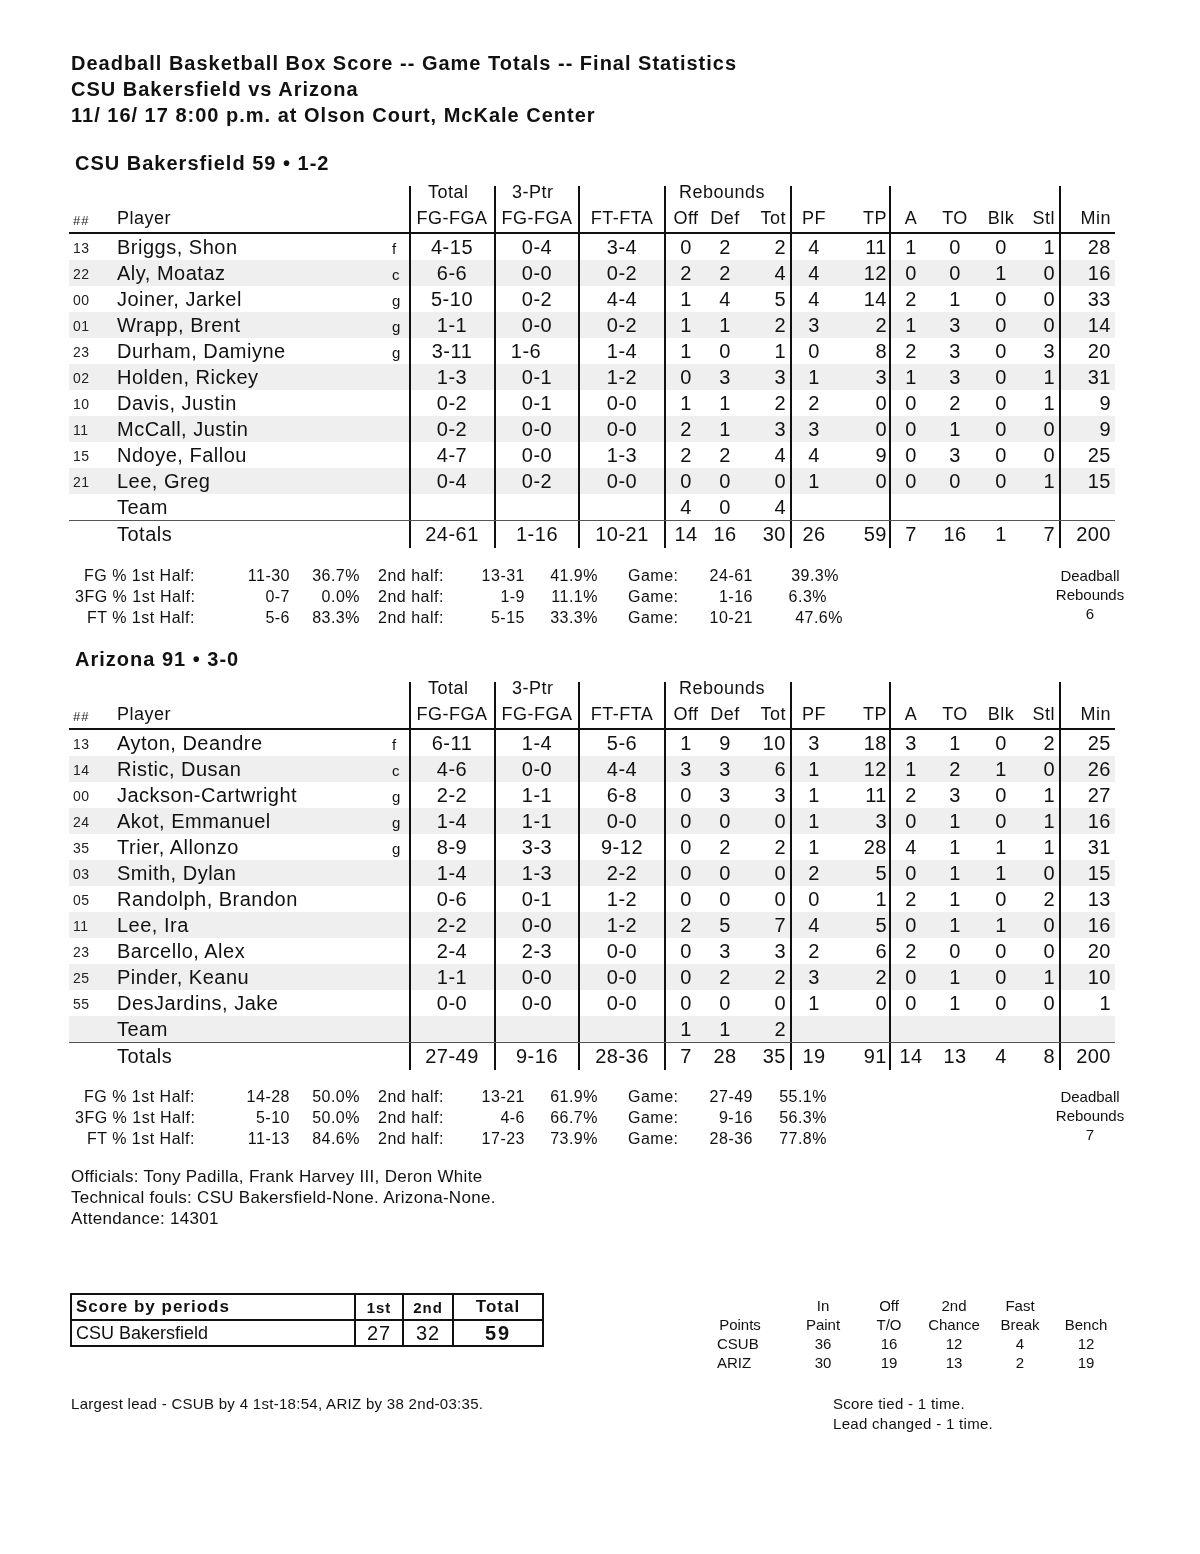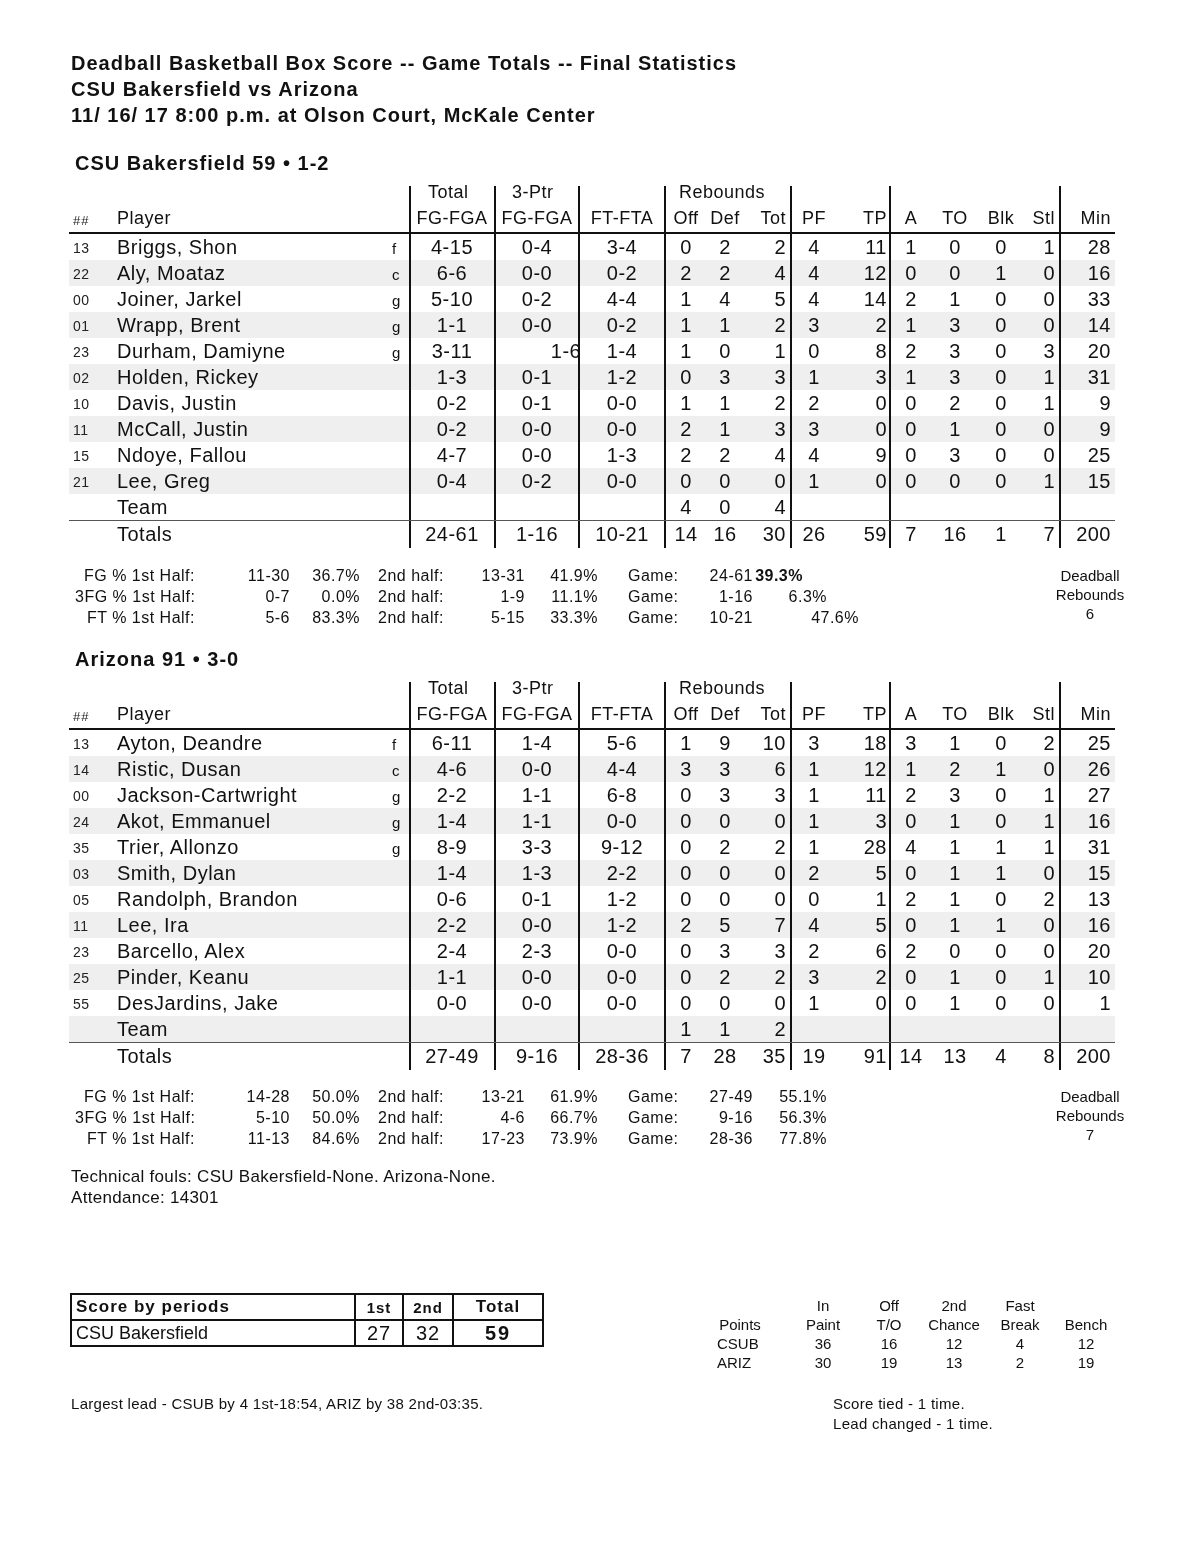--- a/index.html
+++ b/index.html
@@ -181,21 +181,21 @@
       <div class="vl" style="left: 595px;"></div>
       <div class="vl" style="left: 721px;"></div>
       <div class="vl" style="left: 820px;"></div>
       <div class="vl" style="left: 990px;"></div>
     </div>
     <div class="p-row">
       <span class="c num" style="left: 4px;">23</span>
       <span class="c" style="left: 48px;">Durham, Damiyne</span>
       <span class="c pos" style="left: 323px;">g</span>
       <span class="c ctr" style="left: 342px; width: 82px;">3-11</span>
-      <span class="c ctr" style="left: 427px; width: 60px; padding-left: 40px;">1-6</span>
+      <span class="c ctr" style="left: 427px; width: 60px;">1-6</span>
       <span class="c ctr" style="left: 511px; width: 84px;">1-4</span>
       <span class="c ctr" style="left: 599px; width: 36px;">1</span>
       <span class="c ctr" style="left: 636px; width: 40px;">0</span>
       <span class="c rgt" style="left: 676px; width: 41px;">1</span>
       <span class="c ctr" style="left: 722px; width: 46px;">0</span>
       <span class="c rgt" style="left: 770px; width: 48px;">8</span>
       <span class="c ctr" style="left: 826px; width: 32px;">2</span>
       <span class="c ctr" style="left: 866px; width: 40px;">3</span>
       <span class="c ctr" style="left: 910px; width: 44px;">0</span>
       <span class="c rgt" style="left: 950px; width: 36px;">3</span>
@@ -385,21 +385,21 @@
 <div class="abs shoot" id="shoot0" style="top:565px;">
     <div class="shoot-row">
       <span class="rgt" style="left: 0px; width: 120px;">FG % 1st Half:</span>
       <span class="rgt" style="left: 125px; width: 90px;">11-30</span>
       <span class="rgt" style="left: 215px; width: 70px;">36.7%</span>
       <span style="left: 303px; width: 80px;">2nd half:</span>
       <span class="rgt" style="left: 378px; width: 72px;">13-31</span>
       <span class="rgt" style="left: 455px; width: 68px;">41.9%</span>
       <span style="left: 553px; width: 60px;">Game:</span>
       <span class="rgt" style="left: 602px; width: 76px;">24-61</span>
-      <span class="rgt" style="left: 656px; width: 72px; font-weight: bold;">39.3%</span>
+      <span class="rgt" style="left: 692px; width: 72px;">39.3%</span>
     </div>
     <div class="shoot-row">
       <span class="rgt" style="left: 0px; width: 120px;">3FG % 1st Half:</span>
       <span class="rgt" style="left: 125px; width: 90px;">0-7</span>
       <span class="rgt" style="left: 215px; width: 70px;">0.0%</span>
       <span style="left: 303px; width: 80px;">2nd half:</span>
       <span class="rgt" style="left: 378px; width: 72px;">1-9</span>
       <span class="rgt" style="left: 455px; width: 68px;">11.1%</span>
       <span style="left: 553px; width: 60px;">Game:</span>
       <span class="rgt" style="left: 602px; width: 76px;">1-16</span>
@@ -407,21 +407,21 @@
     </div>
     <div class="shoot-row">
       <span class="rgt" style="left: 0px; width: 120px;">FT % 1st Half:</span>
       <span class="rgt" style="left: 125px; width: 90px;">5-6</span>
       <span class="rgt" style="left: 215px; width: 70px;">83.3%</span>
       <span style="left: 303px; width: 80px;">2nd half:</span>
       <span class="rgt" style="left: 378px; width: 72px;">5-15</span>
       <span class="rgt" style="left: 455px; width: 68px;">33.3%</span>
       <span style="left: 553px; width: 60px;">Game:</span>
       <span class="rgt" style="left: 602px; width: 76px;">10-21</span>
-      <span class="rgt" style="left: 712px; width: 72px;">47.6%</span>
+      <span class="rgt" style="left: 696px; width: 72px;">47.6%</span>
     </div>
   </div>
 <div class="abs deadball" style="top:566px;">
   <div>Deadball</div>
   <div>Rebounds</div>
   <div>6</div>
 </div>
 
 <div class="abs team-head" style="top:648px;">Arizona 91 • 3-0</div>
 <div class="abs box" id="box1" style="top:676px;">
@@ -813,20 +813,21 @@
       <span class="rgt" style="left: 680px; width: 72px;">77.8%</span>
     </div>
   </div>
 <div class="abs deadball" style="top:1087px;">
   <div>Deadball</div>
   <div>Rebounds</div>
   <div>7</div>
 </div>
 
 <div class="abs notes">
+  <div>Officials: Tony Padilla, Frank Harvey III, Deron White</div>
   <div>Technical fouls: CSU Bakersfield-None. Arizona-None.</div>
   <div>Attendance: 14301</div>
 </div>
 
 <table class="abs periods">
   <tbody>
       <tr>
     <th style="width:274px;">Score by periods</th>
     <th class="pn" style="width:38px;font-size:15px;">1st</th>
     <th class="pn" style="width:40px;font-size:15px;">2nd</th>

